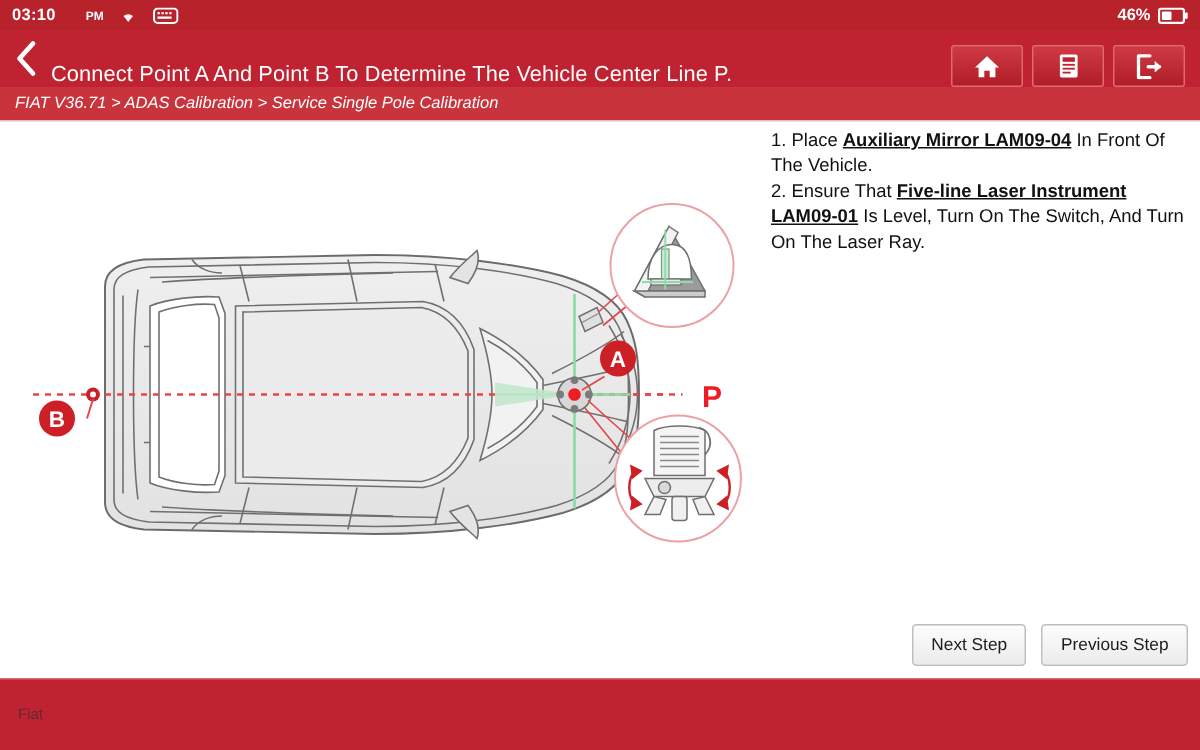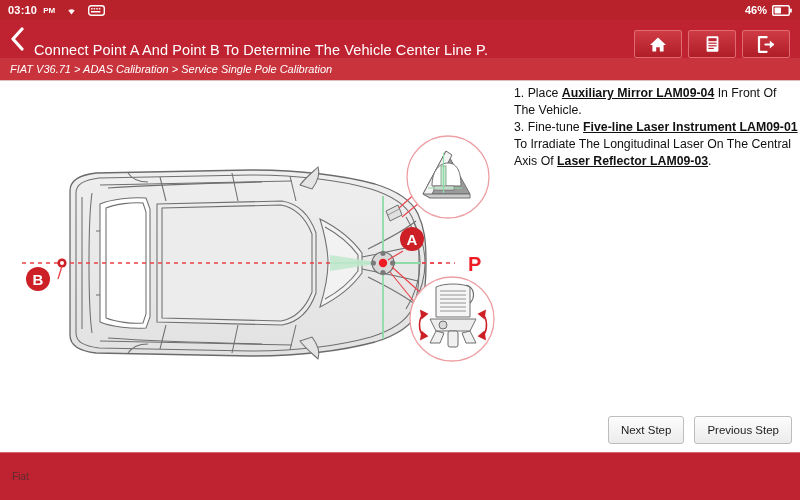--- a/index.html
+++ b/index.html
@@ -13,21 +13,21 @@
 
   
   .statusbar {
     position: absolute; left: 0; top: 0; width: 800px; height: 20px;
     background: #b7222b;
     display: flex; align-items: center;
     padding: 0 8px;
     color: #ffffff;
   }
   .sb-time { font-size: 11px; font-weight: bold; letter-spacing: .2px; }
-  .sb-ampm { font-size: 8px; font-weight: bold; margin-left: 6px; }
+  .sb-ampm { font-size: 8px; font-weight: bold; margin-left: 20px; }
   .sb-icon { margin-left: 10px; display: flex; align-items: center; }
   .sb-spacer { flex: 1; }
   .sb-batt-text { font-size: 11px; font-weight: bold; margin-right: 5px; text-align: center; }
 
   
   .header {
     position: absolute; left: 0; top: 20px; width: 800px; height: 38px;
     background: #bf2230;
     display: flex; align-items: flex-end;
   }
@@ -361,21 +361,21 @@
           </g>
         </g>
       </svg>
     </div>
 
     <div class="instructions">
       <p class="ln">
         <span>1. Place </span><b>Auxiliary Mirror LAM09-04</b><span> In Front Of The Vehicle.</span>
       </p>
       <p class="ln">
-        <span>3. Fine-tune </span><b>Five-line Laser Instrument LAM09-01</b><span> To Irradiate The Longitudinal Laser On The Central Axis Of </span><b>Laser Reflector LAM09-03</b><span>.</span>
+        <span>2. Ensure That </span><b>Five-line Laser Instrument LAM09-01</b><span> Is Level, Turn On The Switch, And Turn On The Laser Ray.</span>
       </p>
     </div>
 
     <div class="step-buttons">
       <div class="step-btn">Next Step</div>
       <div class="step-btn">Previous Step</div>
     </div>
   </div>
 
   <div class="footer">

